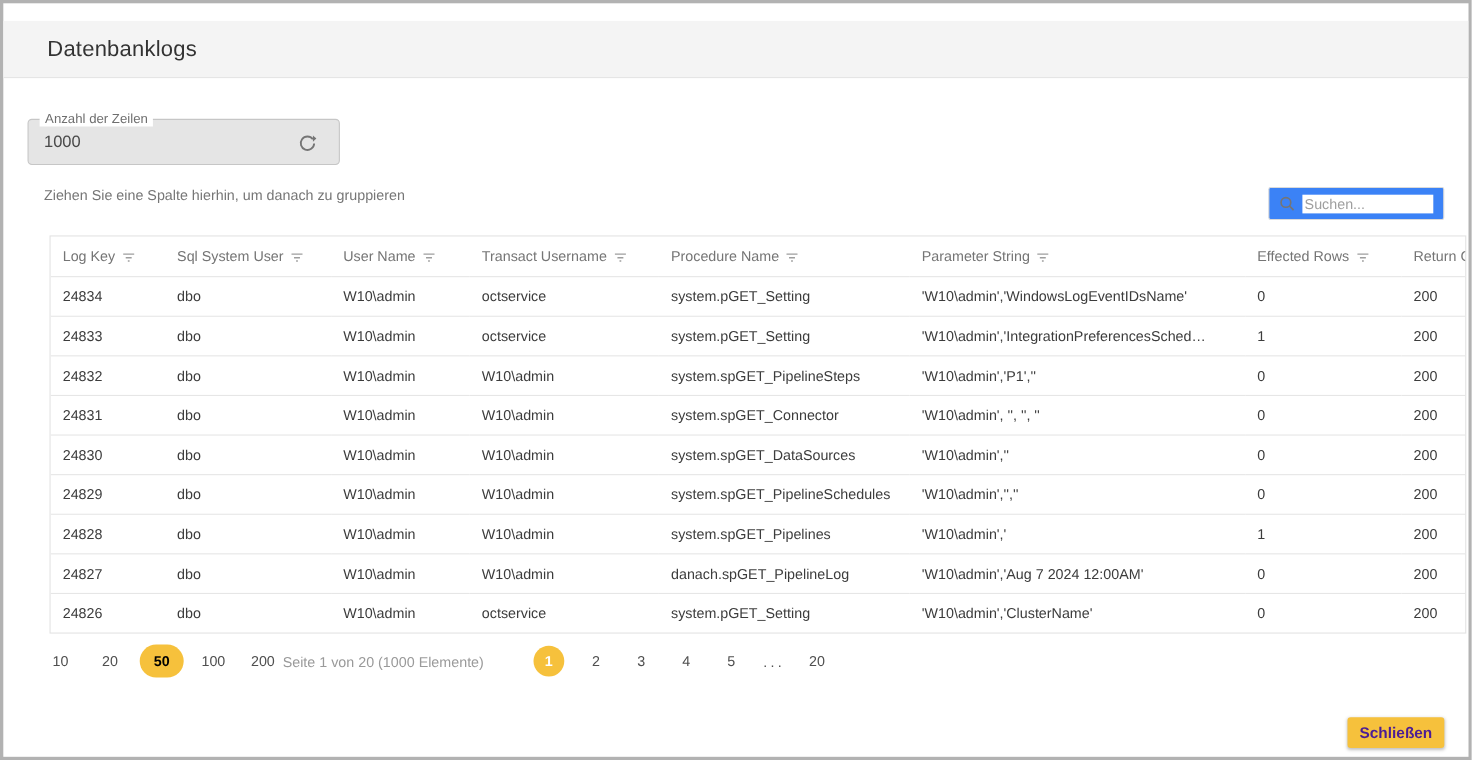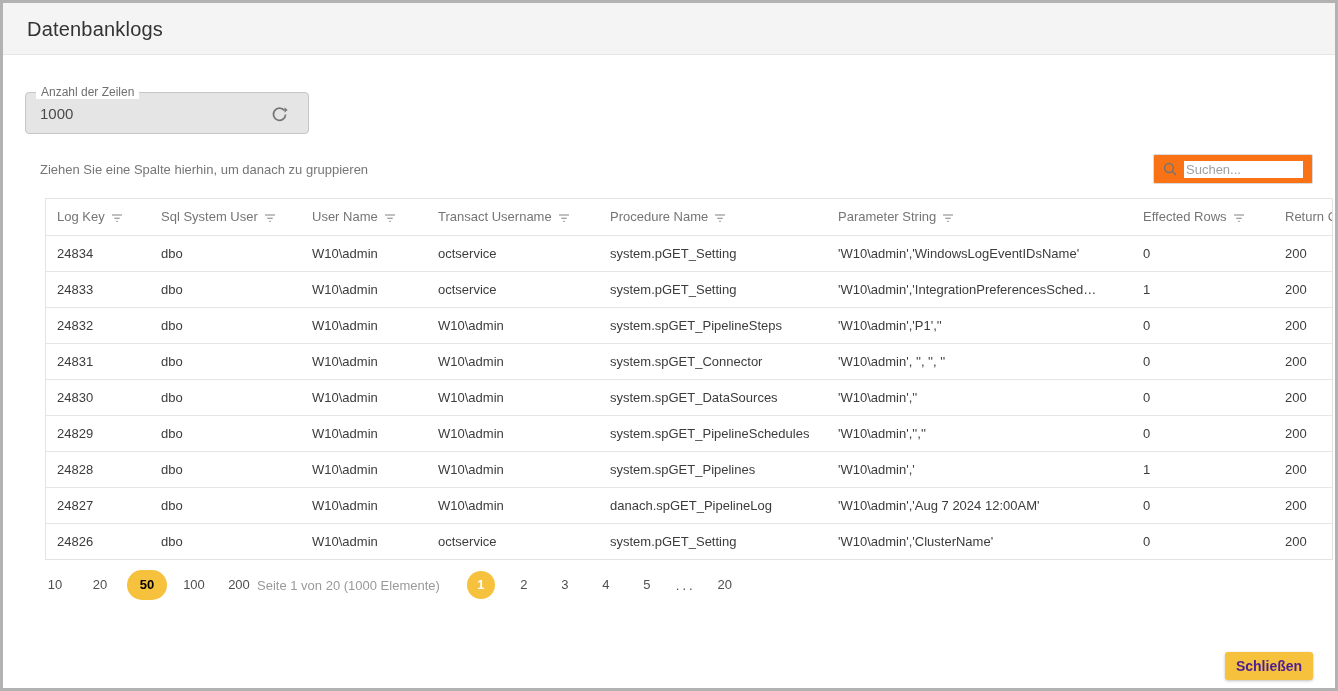--- a/index.html
+++ b/index.html
@@ -7,21 +7,21 @@
   * { box-sizing:border-box; }
 
   .dialog {
     position:relative; width:1338px; height:691px;
     border:3px solid #b2b2b2; background:#ffffff; overflow:hidden;
   }
   .header {
     height:52px; background:#f4f4f4; border-bottom:1px solid #e5e5e5;
   }
   .title {
-    margin:0; font-size:20px; font-weight:500; color:#333333;
+    margin:16px; font-size:20px; font-weight:500; color:#333333;
     line-height:52px; padding-left:24px; letter-spacing:.2px;
   }
   .content { padding:0 22px; position:relative; }
 
   
   .field {
     margin-top:37px; width:284px; height:42px;
     border:1px solid #c6c6c6; border-radius:4px; position:relative; background:#e5e5e5;
   }
   .field-label {
@@ -32,27 +32,27 @@
     border:none; outline:none; background:transparent;
     width:170px; height:100%; padding:0 0 0 14px;
     font-size:15px; color:#4a4a4a; font-family:Liberation Sans, sans-serif;
   }
   .refresh-btn {
     position:absolute; right:20px; top:12px; width:18px; height:18px;
     cursor:pointer; display:flex; align-items:center; justify-content:center;
   }
 
   .grouprow {
-    display:flex; justify-content:space-between; align-items:center;
+    display:flex; justify-content:space-between; 
     margin-top:20px; height:30px;gap:43px;
   }
   .hint { padding-left:15px; font-size:13px; color:#767676; }
   .search {
     width:160px; height:30px; border:1px solid #dadada; border-radius:2px;
-    display:flex; align-items:center; gap:7px; padding:0 9px; background:#f97316;
+    display:flex; align-items:center; gap:7px; padding:0 9px; background:#3b82f6;
   }
   .search input {
     border:none; outline:none; width:100%; font-size:13px; color:#444; font-family:inherit;
   }
   .search input::placeholder { color:#9f9f9f; }
 
   .tablewrap {
     margin-top:14px; width:100%; overflow:hidden;
     border:1px solid #e3e3e3; background:#fff;margin-left:20px;
   }
@@ -71,21 +71,21 @@
     display:flex; align-items:center;
     margin-top:10px; height:30px;
   }
   .sizes { display:flex; align-items:center; gap:9px; padding-left:12px; }
   .psize {
     min-width:36px; height:30px; line-height:30px; text-align:center;
     font-size:13px; color:#4f4f4f; cursor:pointer; border-radius:15px;
   }
   .psize.sel { background:var(--accent); color:#000000; font-weight:700; min-width:40px; }
   .pages { display:flex; align-items:center; gap:17px; }
-  .info { color:#9a9a9a; font-size:13px; margin-right:10px; }
+  .info { color:#9a9a9a; font-size:13px; margin-right:28px; }
   .pnum {
     min-width:24px; height:28px; line-height:28px; text-align:center;
     font-size:13px; color:#4f4f4f; cursor:pointer; border-radius:50%;
   }
   .pnum.sel { background:var(--accent); color:#fff; font-weight:700; width:28px; min-width:28px; }
   .dots { color:#4f4f4f; font-size:13px; letter-spacing:3px; }
 
   .close {
     position:absolute; right:22px; bottom:8px; width:88px; height:28px;
     background:var(--accent); color:#4c1d95; border:none; border-radius:3px;

